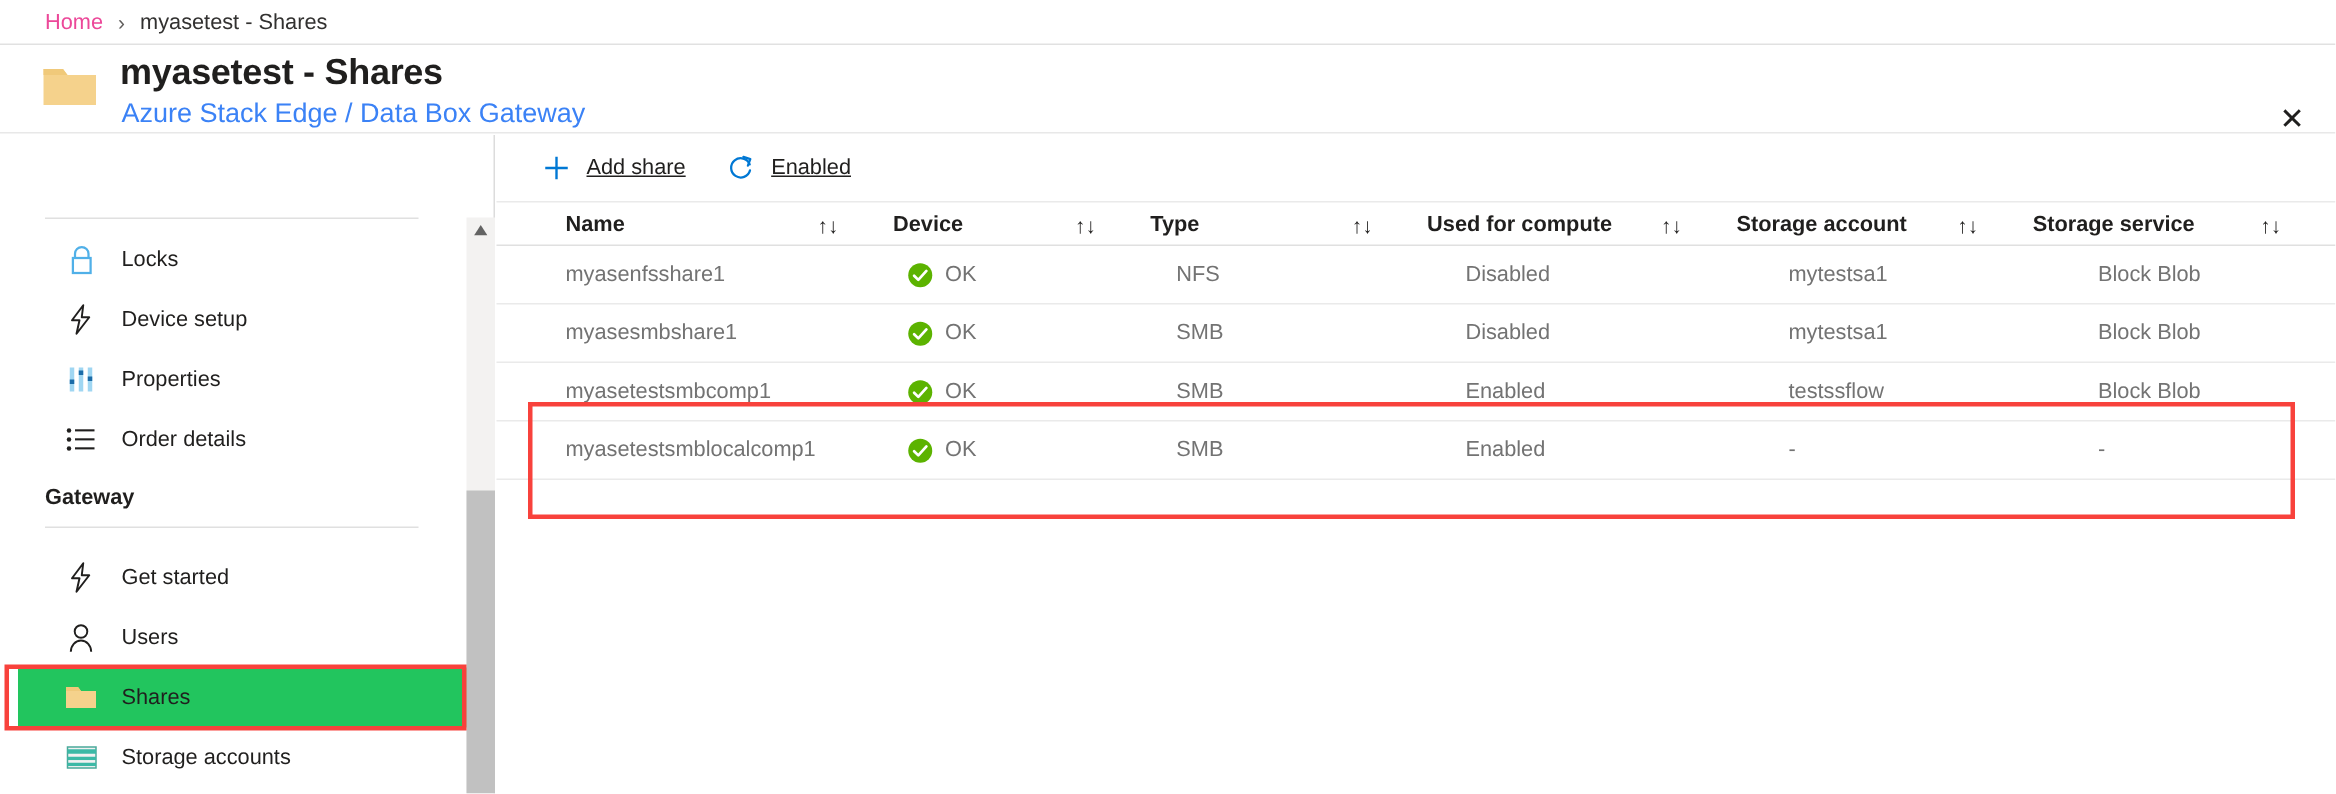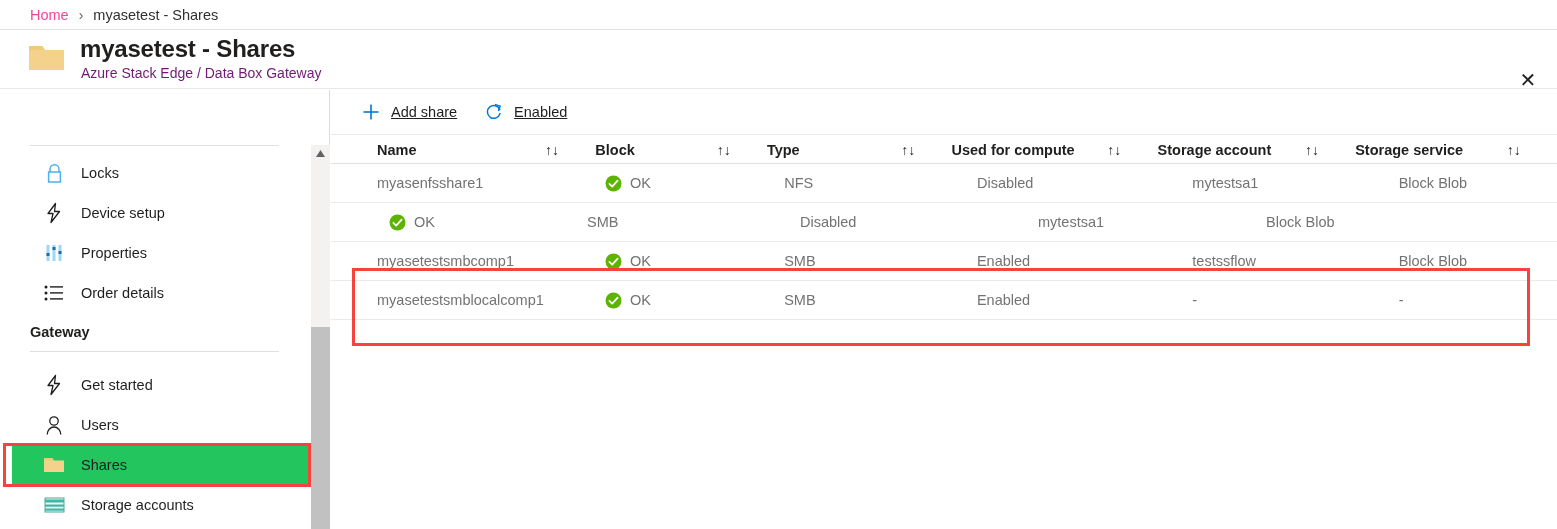--- a/index.html
+++ b/index.html
@@ -33,21 +33,21 @@
     position: absolute; left: 28px; top: 12px;
     width: 38px; height: 30px;
   }
   .folder-svg { display:block; }
   .title-main {
     position: absolute; left: 80px; top: 4px;
     font-size: 24px; font-weight: 600; color: #201f1e; letter-spacing: -0.2px;
   }
   .title-sub {
     position: absolute; left: 81px; top: 34px;
-    font-size: 14px; color: #701a75;
+    font-size: 18px; color: #3b82f6;
   }
   .close-btn {
     position: absolute; right: 14px; top: 34px;
     width: 30px; height: 30px; display:flex; align-items:center; justify-content:center;
     cursor: pointer; color: #201f1e; font-size: 20px; line-height: 1;
     font-family: "Liberation Sans", sans-serif; font-weight: 300;
   }
 
   
   .sidebar {
@@ -331,21 +331,21 @@
         </span>
         <span>Enabled</span>
       </div>
     </div>
 
     <div class="tbl">
 
       <div class="thead">
         <div class="cell c-name">Name</div>
         <div class="cell c-sort">↑↓</div>
-        <div class="cell c-status">Block</div>
+        <div class="cell c-status">Device</div>
         <div class="cell c-sort">↑↓</div>
         <div class="cell c-type">Type</div>
         <div class="cell c-sort">↑↓</div>
         <div class="cell c-compute">Used for compute</div>
         <div class="cell c-sort">↑↓</div>
         <div class="cell c-sa">Storage account</div>
         <div class="cell c-sort">↑↓</div>
         <div class="cell c-svc">Storage service</div>
         <div class="cell c-sort">↑↓</div>
       </div>
@@ -368,20 +368,21 @@
         <div class="cell c-type">NFS</div>
         <div class="cell c-sort"></div>
         <div class="cell c-compute">Disabled</div>
         <div class="cell c-sort"></div>
         <div class="cell c-sa">mytestsa1</div>
         <div class="cell c-sort"></div>
         <div class="cell c-svc">Block Blob</div>
       </div>
 
       <div class="trow">
+        <div class="cell c-name">myasesmbshare1</div>
         <div class="cell c-sort"></div>
         <div class="cell c-status">
           <span class="status-pill">
             <span class="ok-ico">
               <svg width="17" height="17" viewBox="0 0 17 17">
                 <circle cx="8.5" cy="8.5" r="8" fill="#5cb300"></circle>
                 <path d="M4.4 8.8 L7.2 11.6 L12.6 5.6" fill="none" stroke="#fff" stroke-width="1.8" stroke-linecap="round" stroke-linejoin="round"></path>
               </svg>
             </span>
             <span>OK</span>

